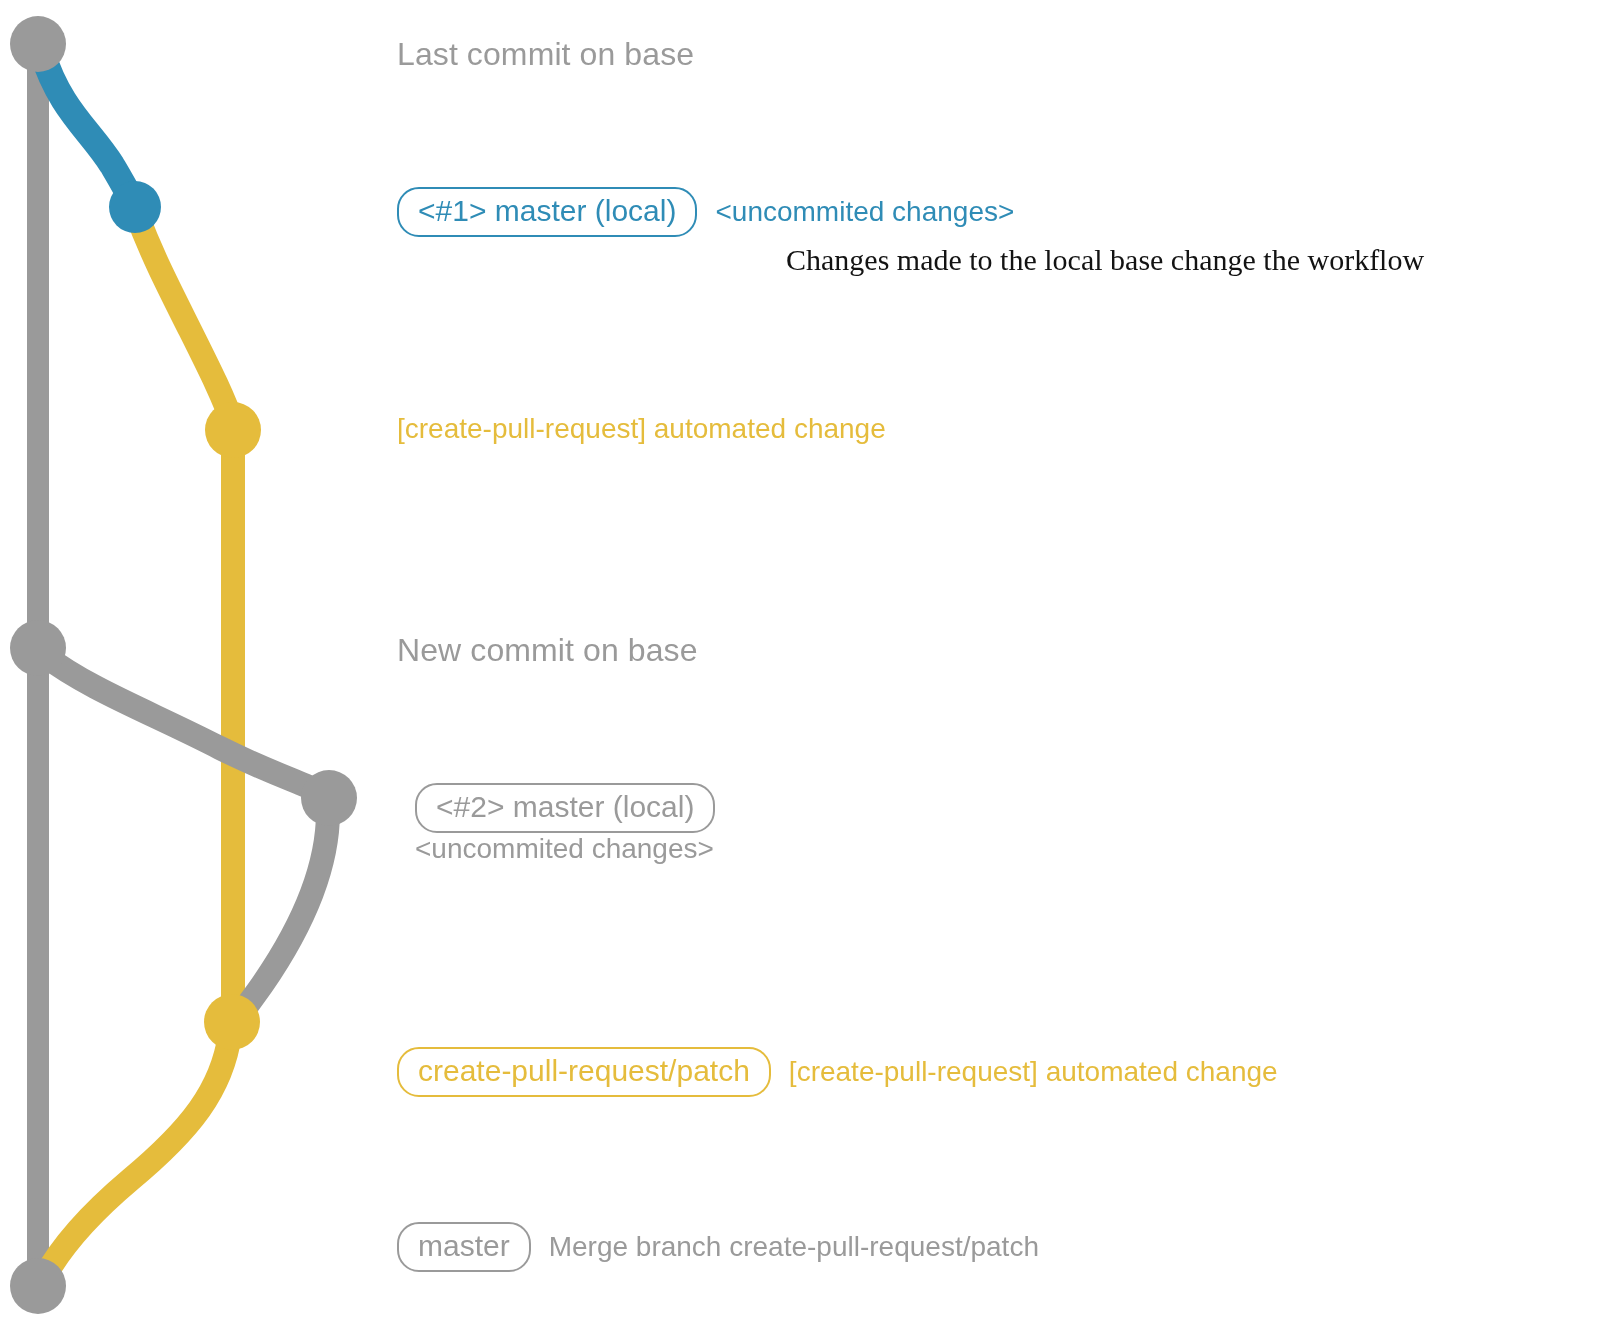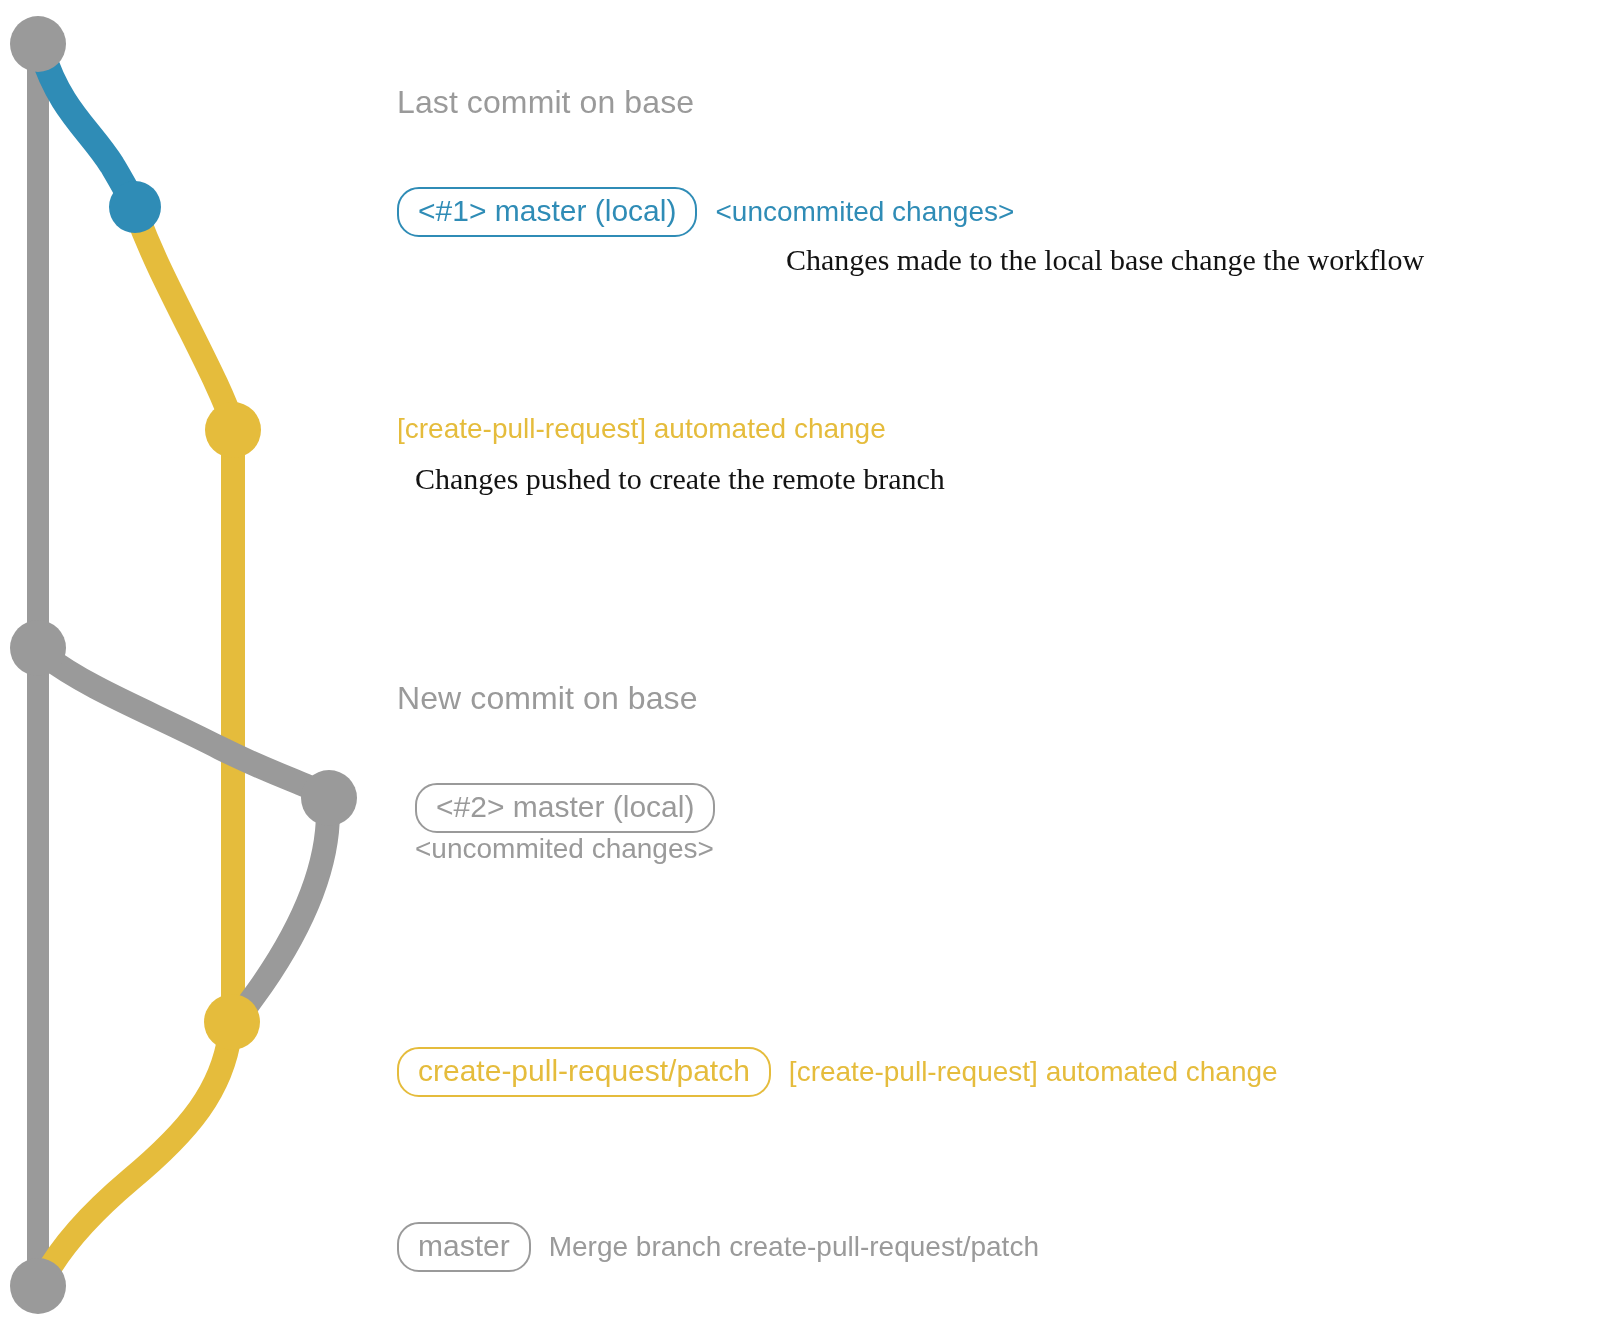--- a/index.html
+++ b/index.html
@@ -36,21 +36,20 @@
     display: flex;
     align-items: baseline;
     white-space: nowrap;
   }
 
   .plain-title {
     font-family: "Liberation Sans", sans-serif;
     font-size: 32px;
     color: #9a9a9a;
     letter-spacing: 0.1px;
-    margin-top: 48px;
   }
 
   .badge {
     display: inline-block;
     border: 2px solid #1d4ed8;
     border-radius: 22px;
     padding: 7px 19px 9px 19px;
     font-family: "Liberation Sans", sans-serif;
     font-size: 30px;
     line-height: 1;
@@ -113,21 +112,20 @@
 
   <div class="row" style="left:397px; top:187px;">
     <span class="badge blue">&lt;#1&gt; master (local)</span>
     <span class="commit-msg blue">&lt;uncommited changes&gt;</span>
   </div>
   <div class="desc" style="left:786px; top:243px;">Changes made to the local base change the workflow</div>
 
   <div class="row" style="left:397px; top:413px;">
     <span class="commit-msg yellow" style="margin-left:0;">[create-pull-request] automated change</span>
   </div>
-  <div class="desc" style="left:415px; top:462px;">Changes pushed to create the remote branch</div>
 
   <div class="row" style="left:397px; top:632px;">
     <span class="plain-title">New commit on base</span>
   </div>
 
   <div class="row" style="left:397px; top:783px;flex-direction:column;">
     <span class="badge gray">&lt;#2&gt; master (local)</span>
     <span class="commit-msg gray">&lt;uncommited changes&gt;</span>
   </div>
 

